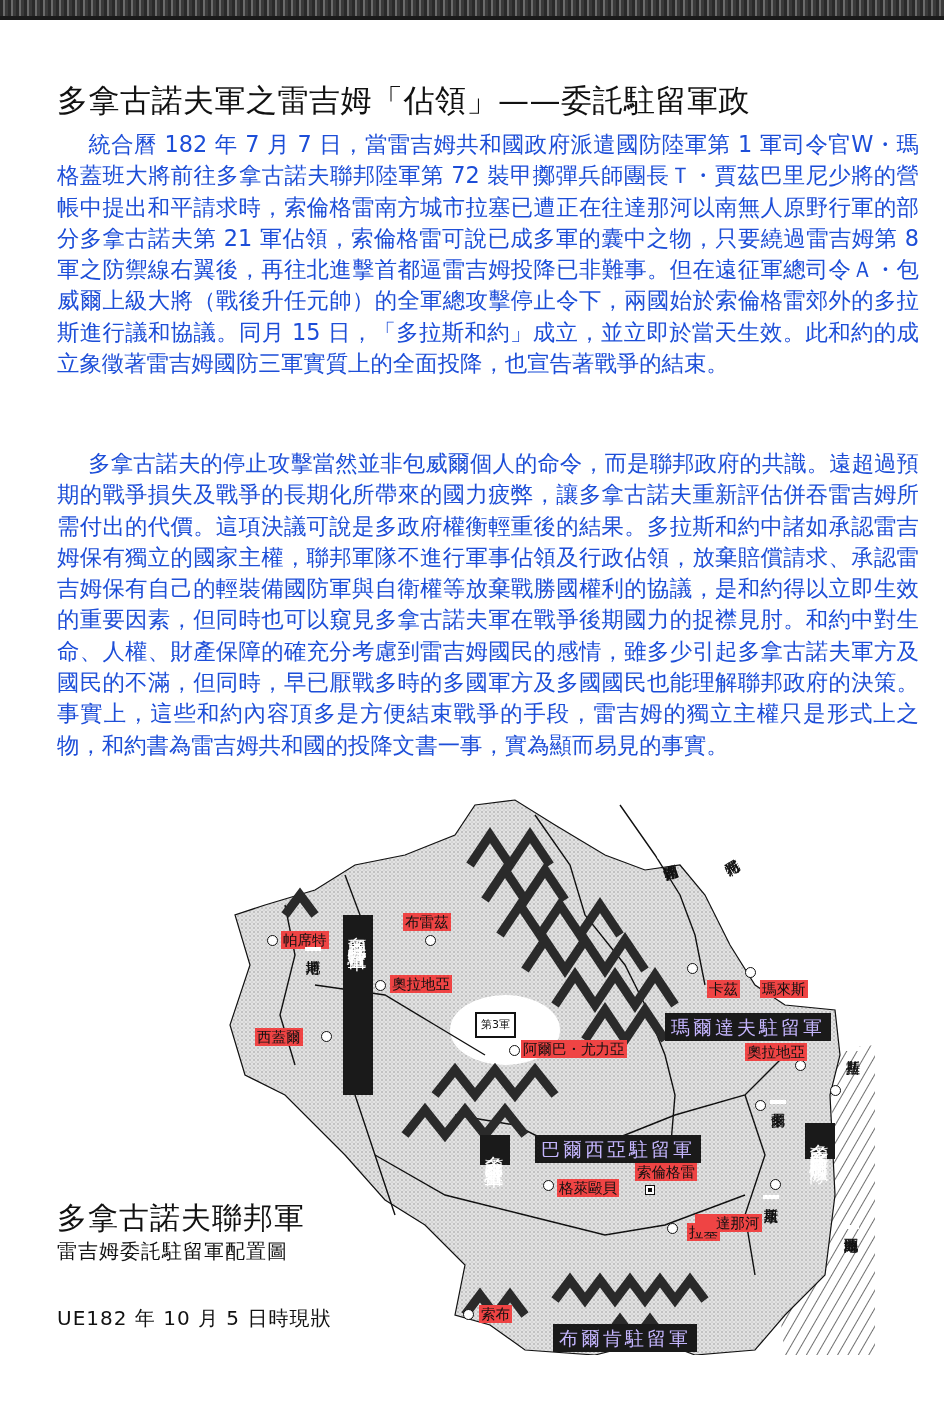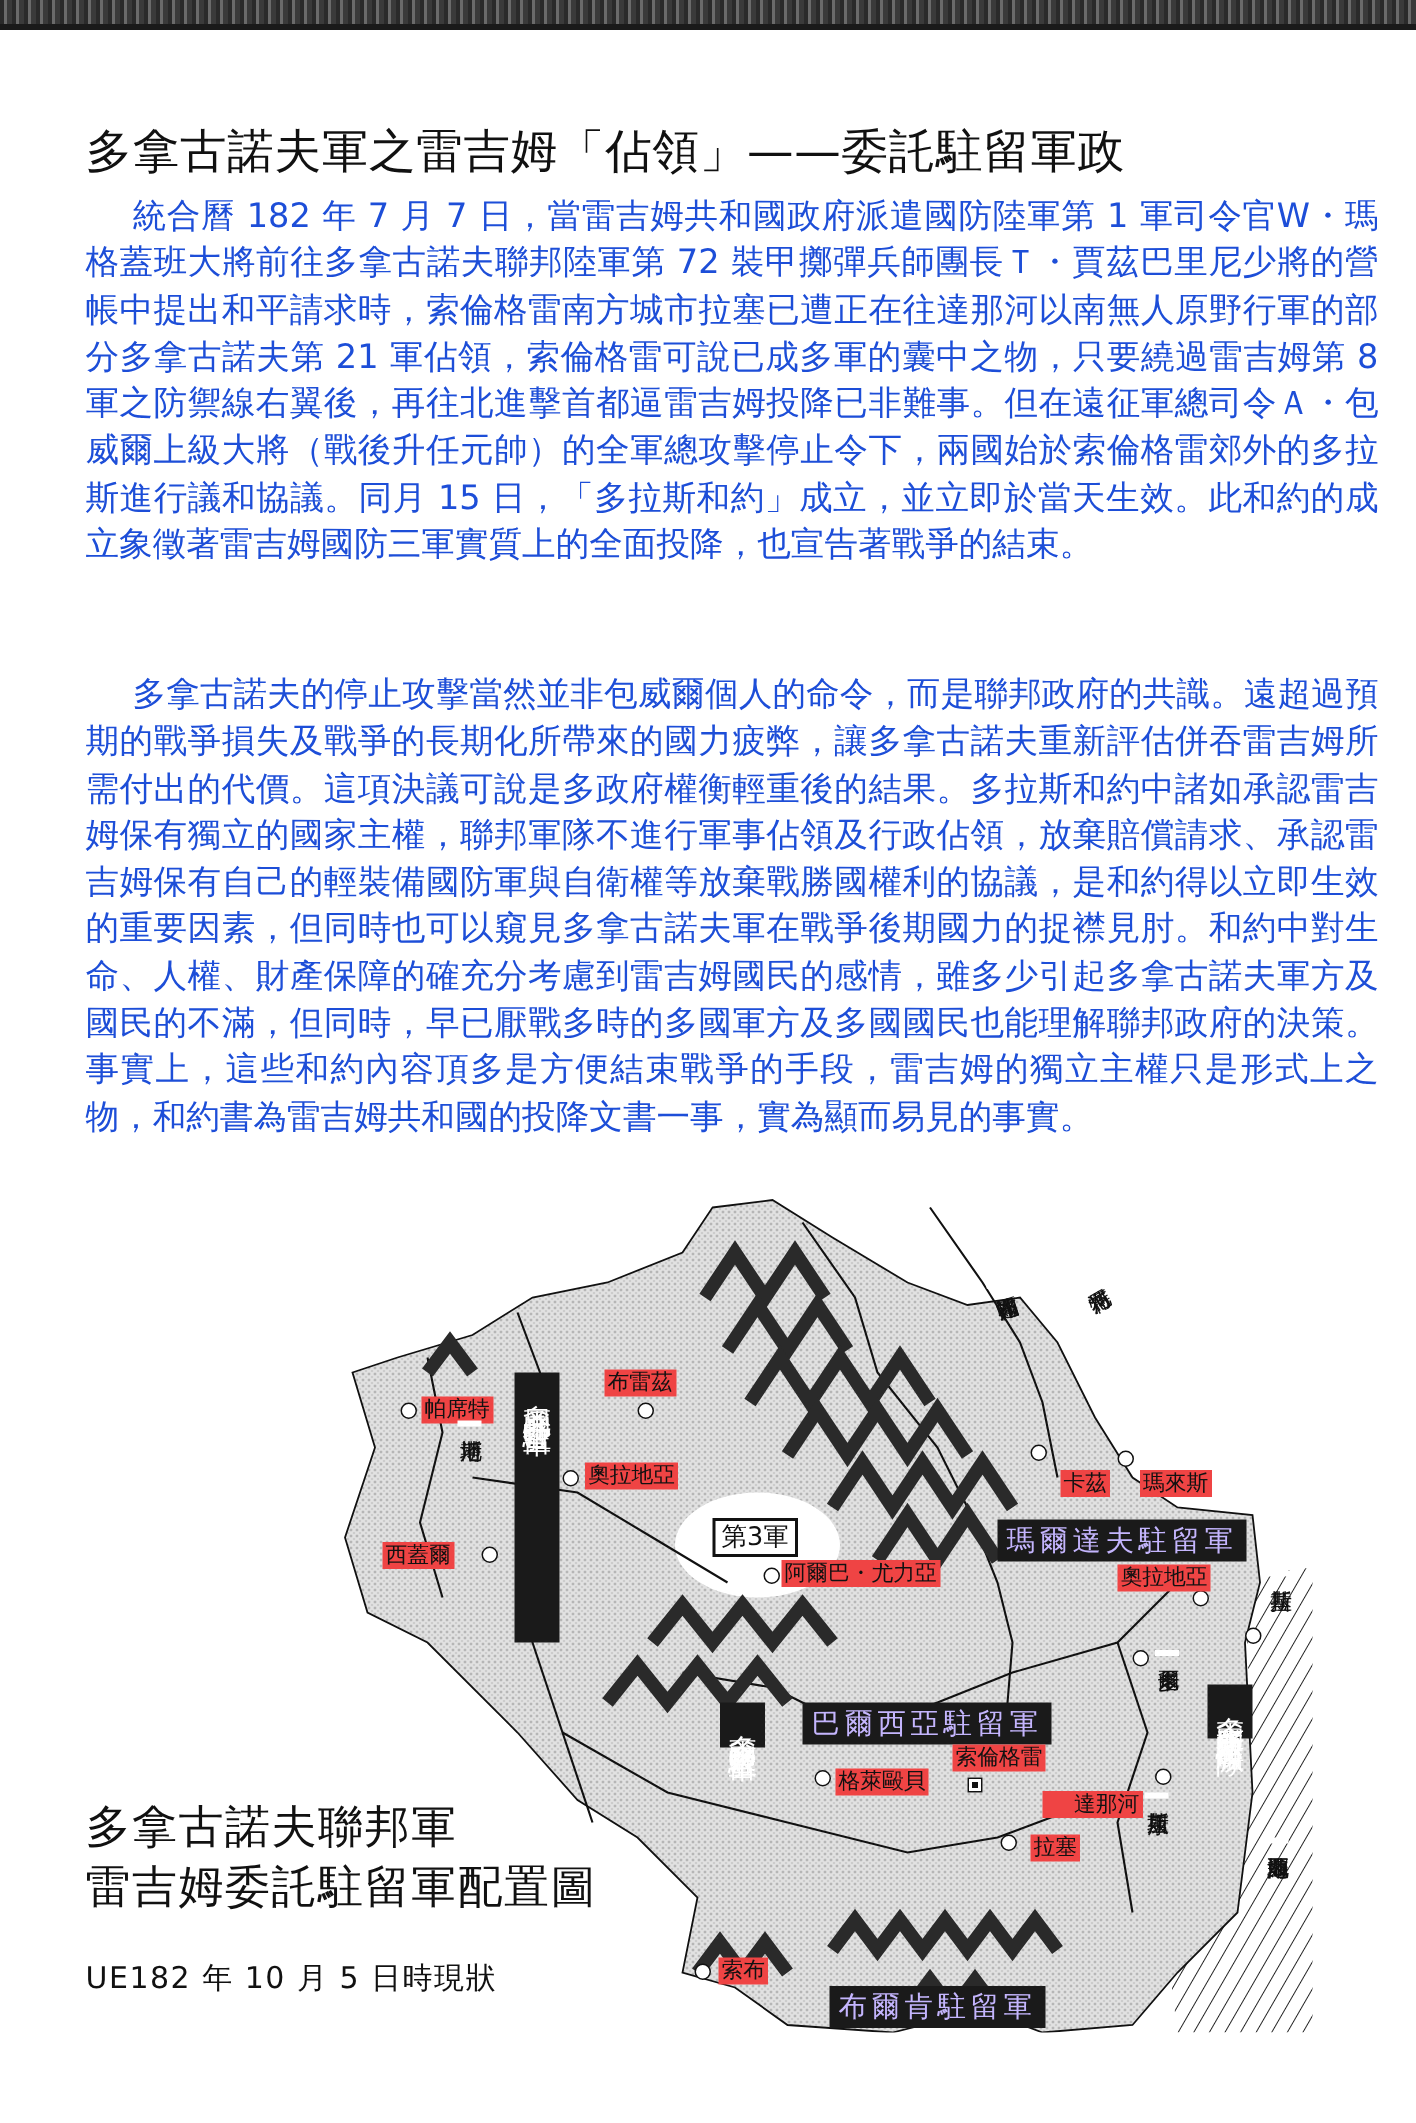--- a/index.html
+++ b/index.html
@@ -9,29 +9,29 @@
           background:repeating-linear-gradient(90deg,#2a2a2a 0 3px,#6a6a6a 3px 5px,#3a3a3a 5px 8px);}
   .topbar::after{content:"";position:absolute;left:0;bottom:0;width:100%;height:4px;background:#1a1a1a;}
   .title{position:absolute;left:57px;top:80px;font-size:31px;letter-spacing:0.5px;white-space:nowrap;color:#111;}
   .para{position:absolute;left:57px;width:862px;font-size:22.4px;line-height:31.3px;color:#1d4ed8;
         text-indent:1.4em;margin:0;text-align:justify;}
   .p1{top:129px;}
   .p2{top:448px;}
   .map{position:absolute;left:225px;top:795px;width:660px;height:560px;}
   .caption{position:absolute;left:57px;}
   .cap1{top:1198px;font-size:30px;letter-spacing:1px;}
-  .cap2{top:1238px;font-size:30px;letter-spacing:1px;text-align:center;}
+  .cap2{top:1238px;font-size:20px;letter-spacing:1px;text-align:center;}
   .cap3{top:1287px;font-size:20px;letter-spacing:1px;margin-top:18px;}
   .lbl{position:absolute;background:#ef4444;font-size:14.5px;padding:0 2px;white-space:nowrap;color:#111;line-height:18px;}
   .vlbl{position:absolute;background:#fff;font-size:14.5px;writing-mode:vertical-rl;padding:2px 0;line-height:16px;color:#111;}
   .band{position:absolute;background:#1a1a1a;color:#c4b5fd;font-size:19px;letter-spacing:3px;white-space:nowrap;
         padding:1px 6px;line-height:26px;}
   .vband{position:absolute;background:#1a1a1a;color:#fff;font-size:19px;writing-mode:vertical-rl;
          padding:6px 2px;letter-spacing:3px;line-height:26px;}
-  .boxed{position:absolute;background:#fff;border:2px solid #111;font-size:17px;padding:0 4px;line-height:22px;}
+  .boxed{position:absolute;background:#fff;border:2px solid #111;font-size:11px;padding:0 4px;line-height:22px;}
   .city{position:absolute;width:9px;height:9px;border:1.5px solid #111;border-radius:50%;background:#fff;}
   .capital{position:absolute;width:8px;height:8px;border:1.5px solid #111;background:#fff;}
   .capital::after{content:"";position:absolute;left:2px;top:2px;width:4px;height:4px;background:#111;}
 </style>
 </head>
 <body>
 
 <div class="topbar"></div>
 
 <h1 class="title" style="margin:0;font-weight:normal;">多拿古諾夫軍之雷吉姆「佔領」——委託駐留軍政</h1>
@@ -136,20 +136,20 @@
 
   <span class="city" style="left:545px;top:384px;"></span>
   <span class="vlbl" style="left:538px;top:400px;">康斯坦茲</span>
 
   <span class="city" style="left:238px;top:514px;"></span>
   <span class="lbl" style="left:254px;top:510px;">索布</span>
 
   <span class="vlbl" style="left:80px;top:152px;">地斯塔河</span>
   <span class="vlbl" style="left:432px;top:58px;transform:rotate(-18deg);">布爾達帕河</span>
   <span class="vlbl" style="left:490px;top:55px;transform:rotate(-30deg);">尼布特河</span>
-  <span class="lbl" style="left:470px;top:399px;padding-left:21px;">達那河</span>
+  <span class="lbl" style="left:470px;top:419px;padding-left:21px;">達那河</span>
 
   <span class="vlbl" style="left:618px;top:430px;">羅爾地亞海</span>
 </div>
 
 <div class="caption cap1">多拿古諾夫聯邦軍</div>
 <div class="caption cap2">雷吉姆委託駐留軍配置圖</div>
 <div class="caption cap3">UE182 年 10 月 5 日時現狀</div>
 
 </body></html>

